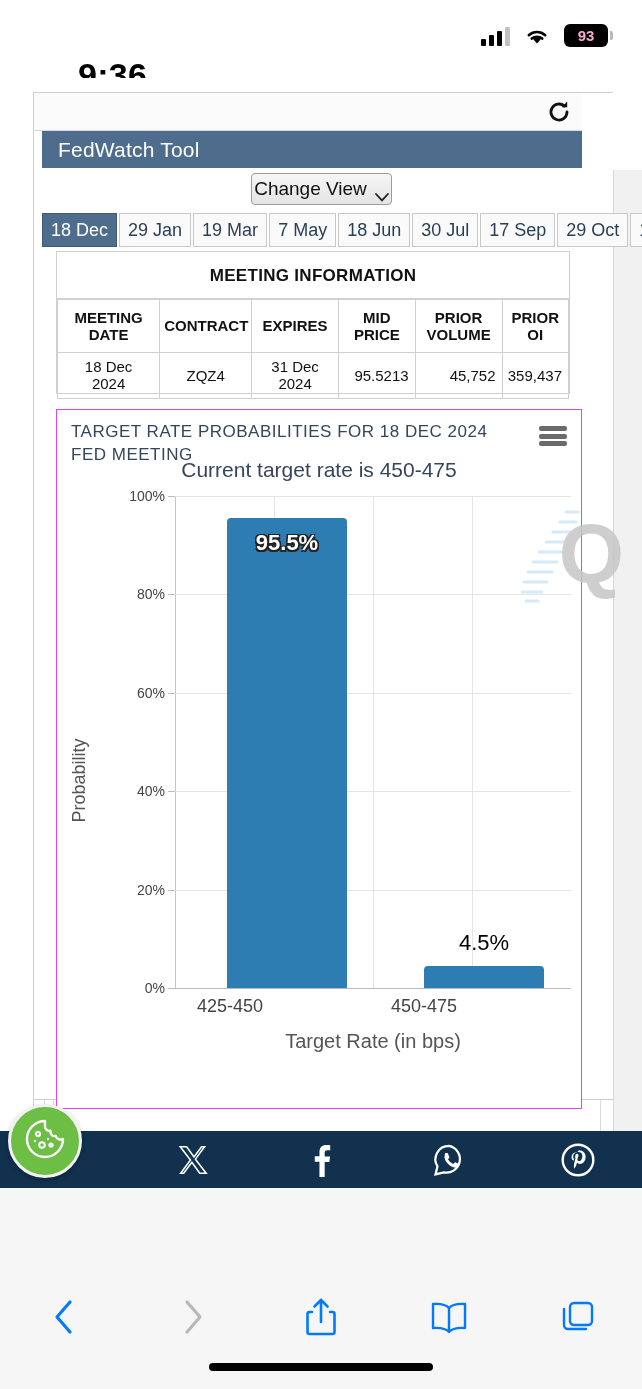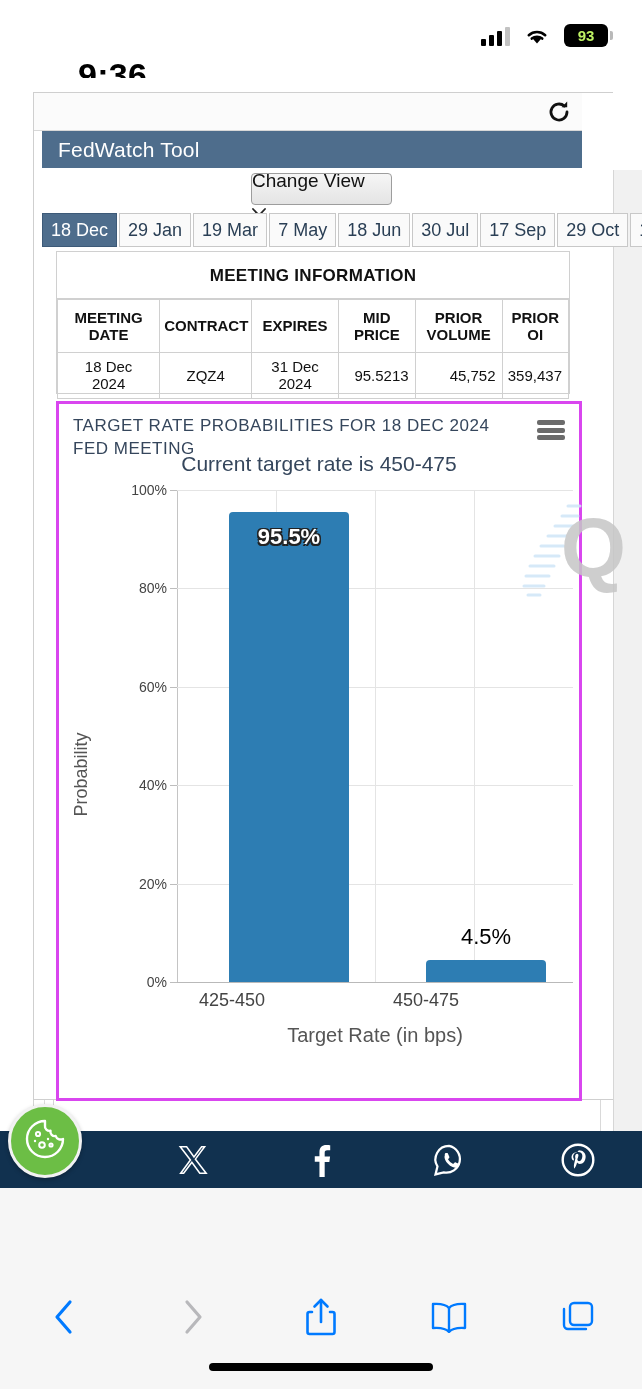--- a/index.html
+++ b/index.html
@@ -29,21 +29,21 @@
   .sig i { display:block; width:5px; background:#000; border-radius:1px; }
   .sig i:nth-child(1){ height:7px; }
   .sig i:nth-child(2){ height:11px; }
   .sig i:nth-child(3){ height:15px; }
   .sig i:nth-child(4){ height:19px; background:#c2c2c2; }
   .wifi { position:relative; width:26px; height:20px; }
   .batt {
     position:relative; width:44px; height:23px; border-radius:6px;
     background:#000; display:flex; align-items:center; justify-content:center;
   }
-  .batt span { color:#bef264; font-size:15px; font-weight:700; line-height:1; }
+  .batt span { color:#f9a8d4; font-size:15px; font-weight:700; line-height:1; }
   .batt::after {
     content:""; position:absolute; right:-5px; top:7px; width:3px; height:9px;
     background:#b9b9b9; border-radius:0 2px 2px 0;
   }
 
   
   .webview {
     position:absolute; left:0; top:78px; width:642px; height:1022px;
     background:#ffffff;
   }
@@ -71,22 +71,22 @@
   }
 
   
   .cv-wrap {
     position:absolute; left:0; top:80px; width:548px; height:36px;
   }
   .cv-btn {
     position:absolute; left:217px; top:0; width:141px; height:32px;
     background:linear-gradient(#f6f6f6,#e4e4e4);
     border:1px solid #9d9d9d; border-radius:4px;
-    font-size:19px; color:#111; display:flex; align-items:flex-start;
-    justify-content:center; gap:8px;flex-direction:column;
+    font-size:19px; color:#111; display:flex; align-items:center;
+    justify-content:center; gap:8px;
   }
   .cv-caret { width:14px; height:9px; }
 
   
   .tabs {
     position:absolute; left:8px; top:120px; width:540px; height:34px;
     display:flex; gap:2px;
   }
   .tab {
     height:34px; padding:0 8px;
@@ -111,22 +111,22 @@
     border:1px solid #d0d0d0; font-size:15px; color:#111;
     padding:5px 4px; text-align:center; vertical-align:middle;
   }
   .mi-table th { font-weight:700; height:53px; line-height:1.15; }
   .mi-table td { height:42px; font-weight:400; line-height:1.15; }
   .mi-table td.num { text-align:right; padding-right:6px;margin-left:18px; }
   .c1{width:20%}.c2{width:18%}.c3{width:17%}.c4{width:15%}.c5{width:17%}.c6{width:13%}
 
   
   .chart-card {
-    position:absolute; left:22px; top:308px; width:526px; height:700px;
-    border:3px solid #d946ef; background:#fff;
+    position:absolute; left:22px; top:316px; width:526px; height:700px;
+    border:1px solid #d946ef; background:#fff;
   }
   .chart-title {
     position:absolute; left:14px; top:11px; width:438px;
     font-size:17px; color:#35465c; letter-spacing:0.5px; line-height:1.35;
   }
   .burger {
     position:absolute; right:14px; top:16px; width:28px; height:20px;
     display:flex; flex-direction:column; justify-content:space-between;
   }
   .burger i { display:block; height:5px; background:#6b6b6b; border-radius:2px; }

